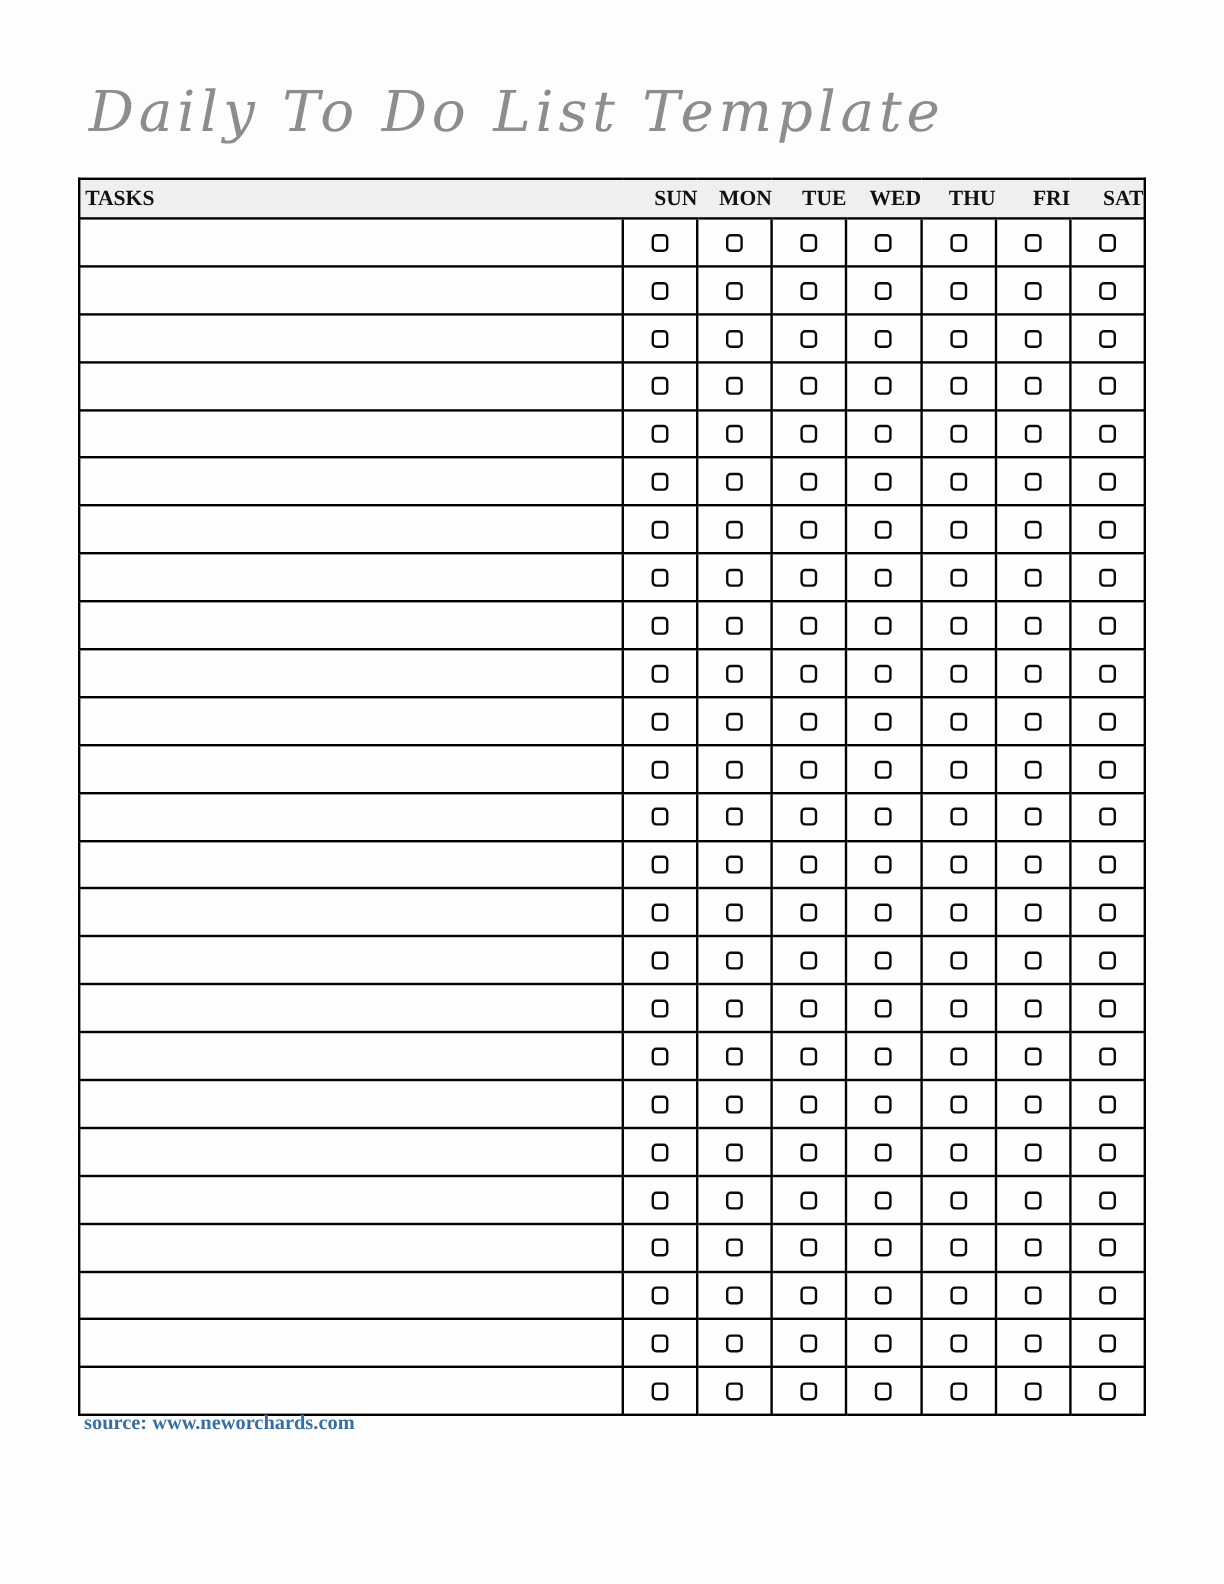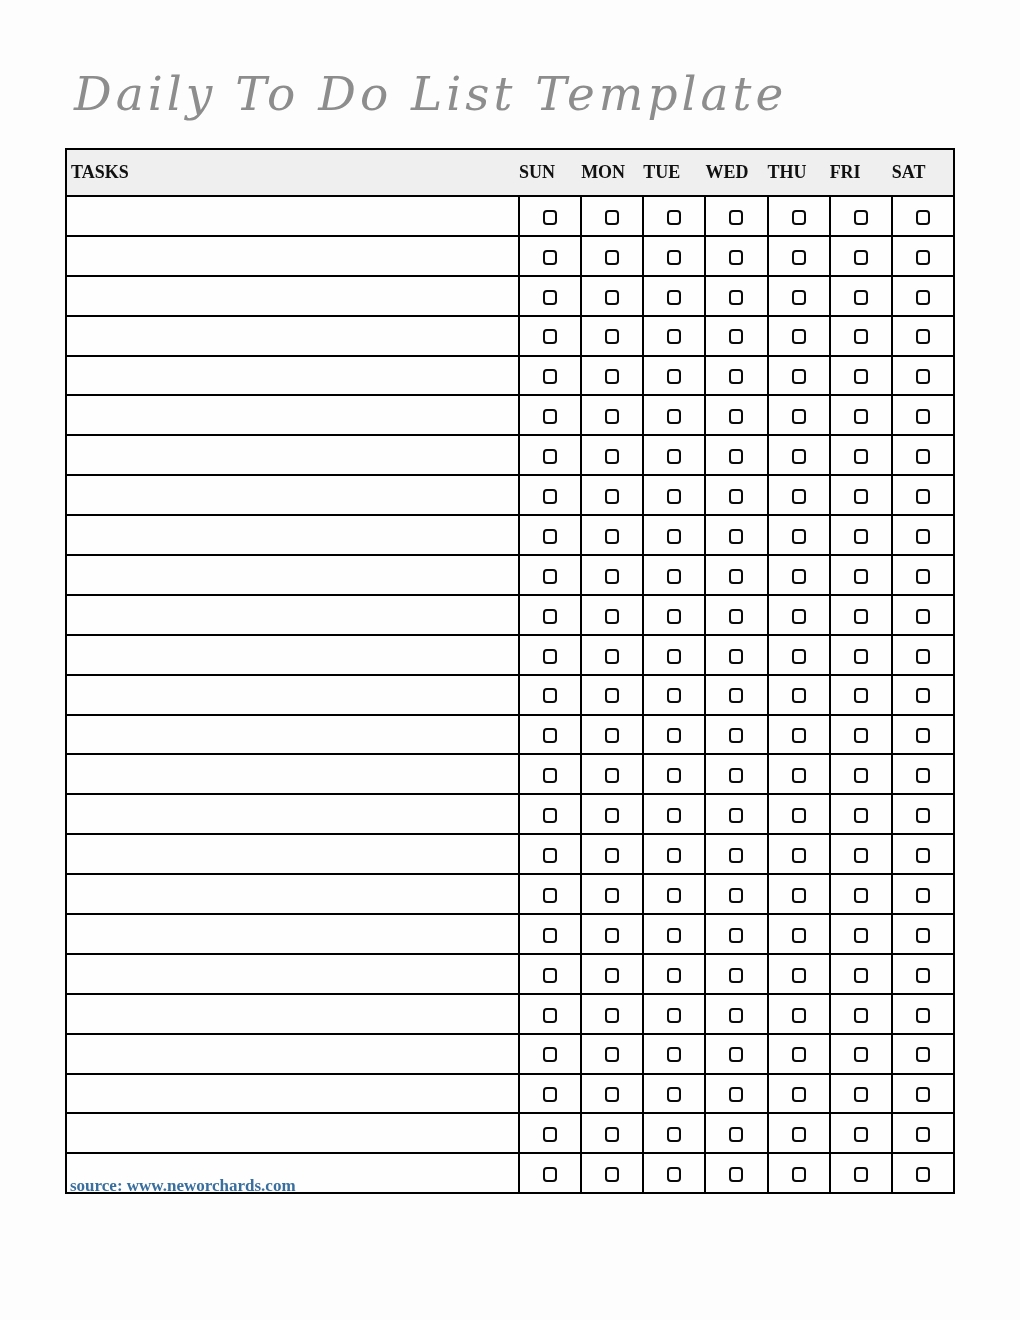--- a/index.html
+++ b/index.html
@@ -34,36 +34,36 @@
   table.todo{
     position:absolute;
     left:65px;
     top:148px;
     width:888px;
     border-collapse:collapse;
     table-layout:fixed;
   }
   col.col-task{width:453px;}
   col.col-day{width:62.14px;}
-  thead tr{height:47px;}
+  thead tr{height:33px;}
   thead th{
     background:var(--header-bg);
     border-top:2px solid var(--border-color);
     border-bottom:2px solid var(--border-color);
     font-size:18px;
     font-weight:bold;
     color:#111111;
     vertical-align:middle;
   }
   thead th.task-header{
     text-align:left;
     padding-left:4px;
     border-left:2px solid var(--border-color);
   }
-  thead th.day-header{text-align:left;}
+  thead th.day-header{text-align:right;}
   thead th:last-child{border-right:2px solid var(--border-color);}
   tbody tr{height:39.9px;}
   tbody td{
     border:2px solid var(--border-color);
     background:#fffefe;
     vertical-align:middle;
   }
   tbody td.day-cell{text-align:center;}
   .checkbox{
     display:inline-block;

